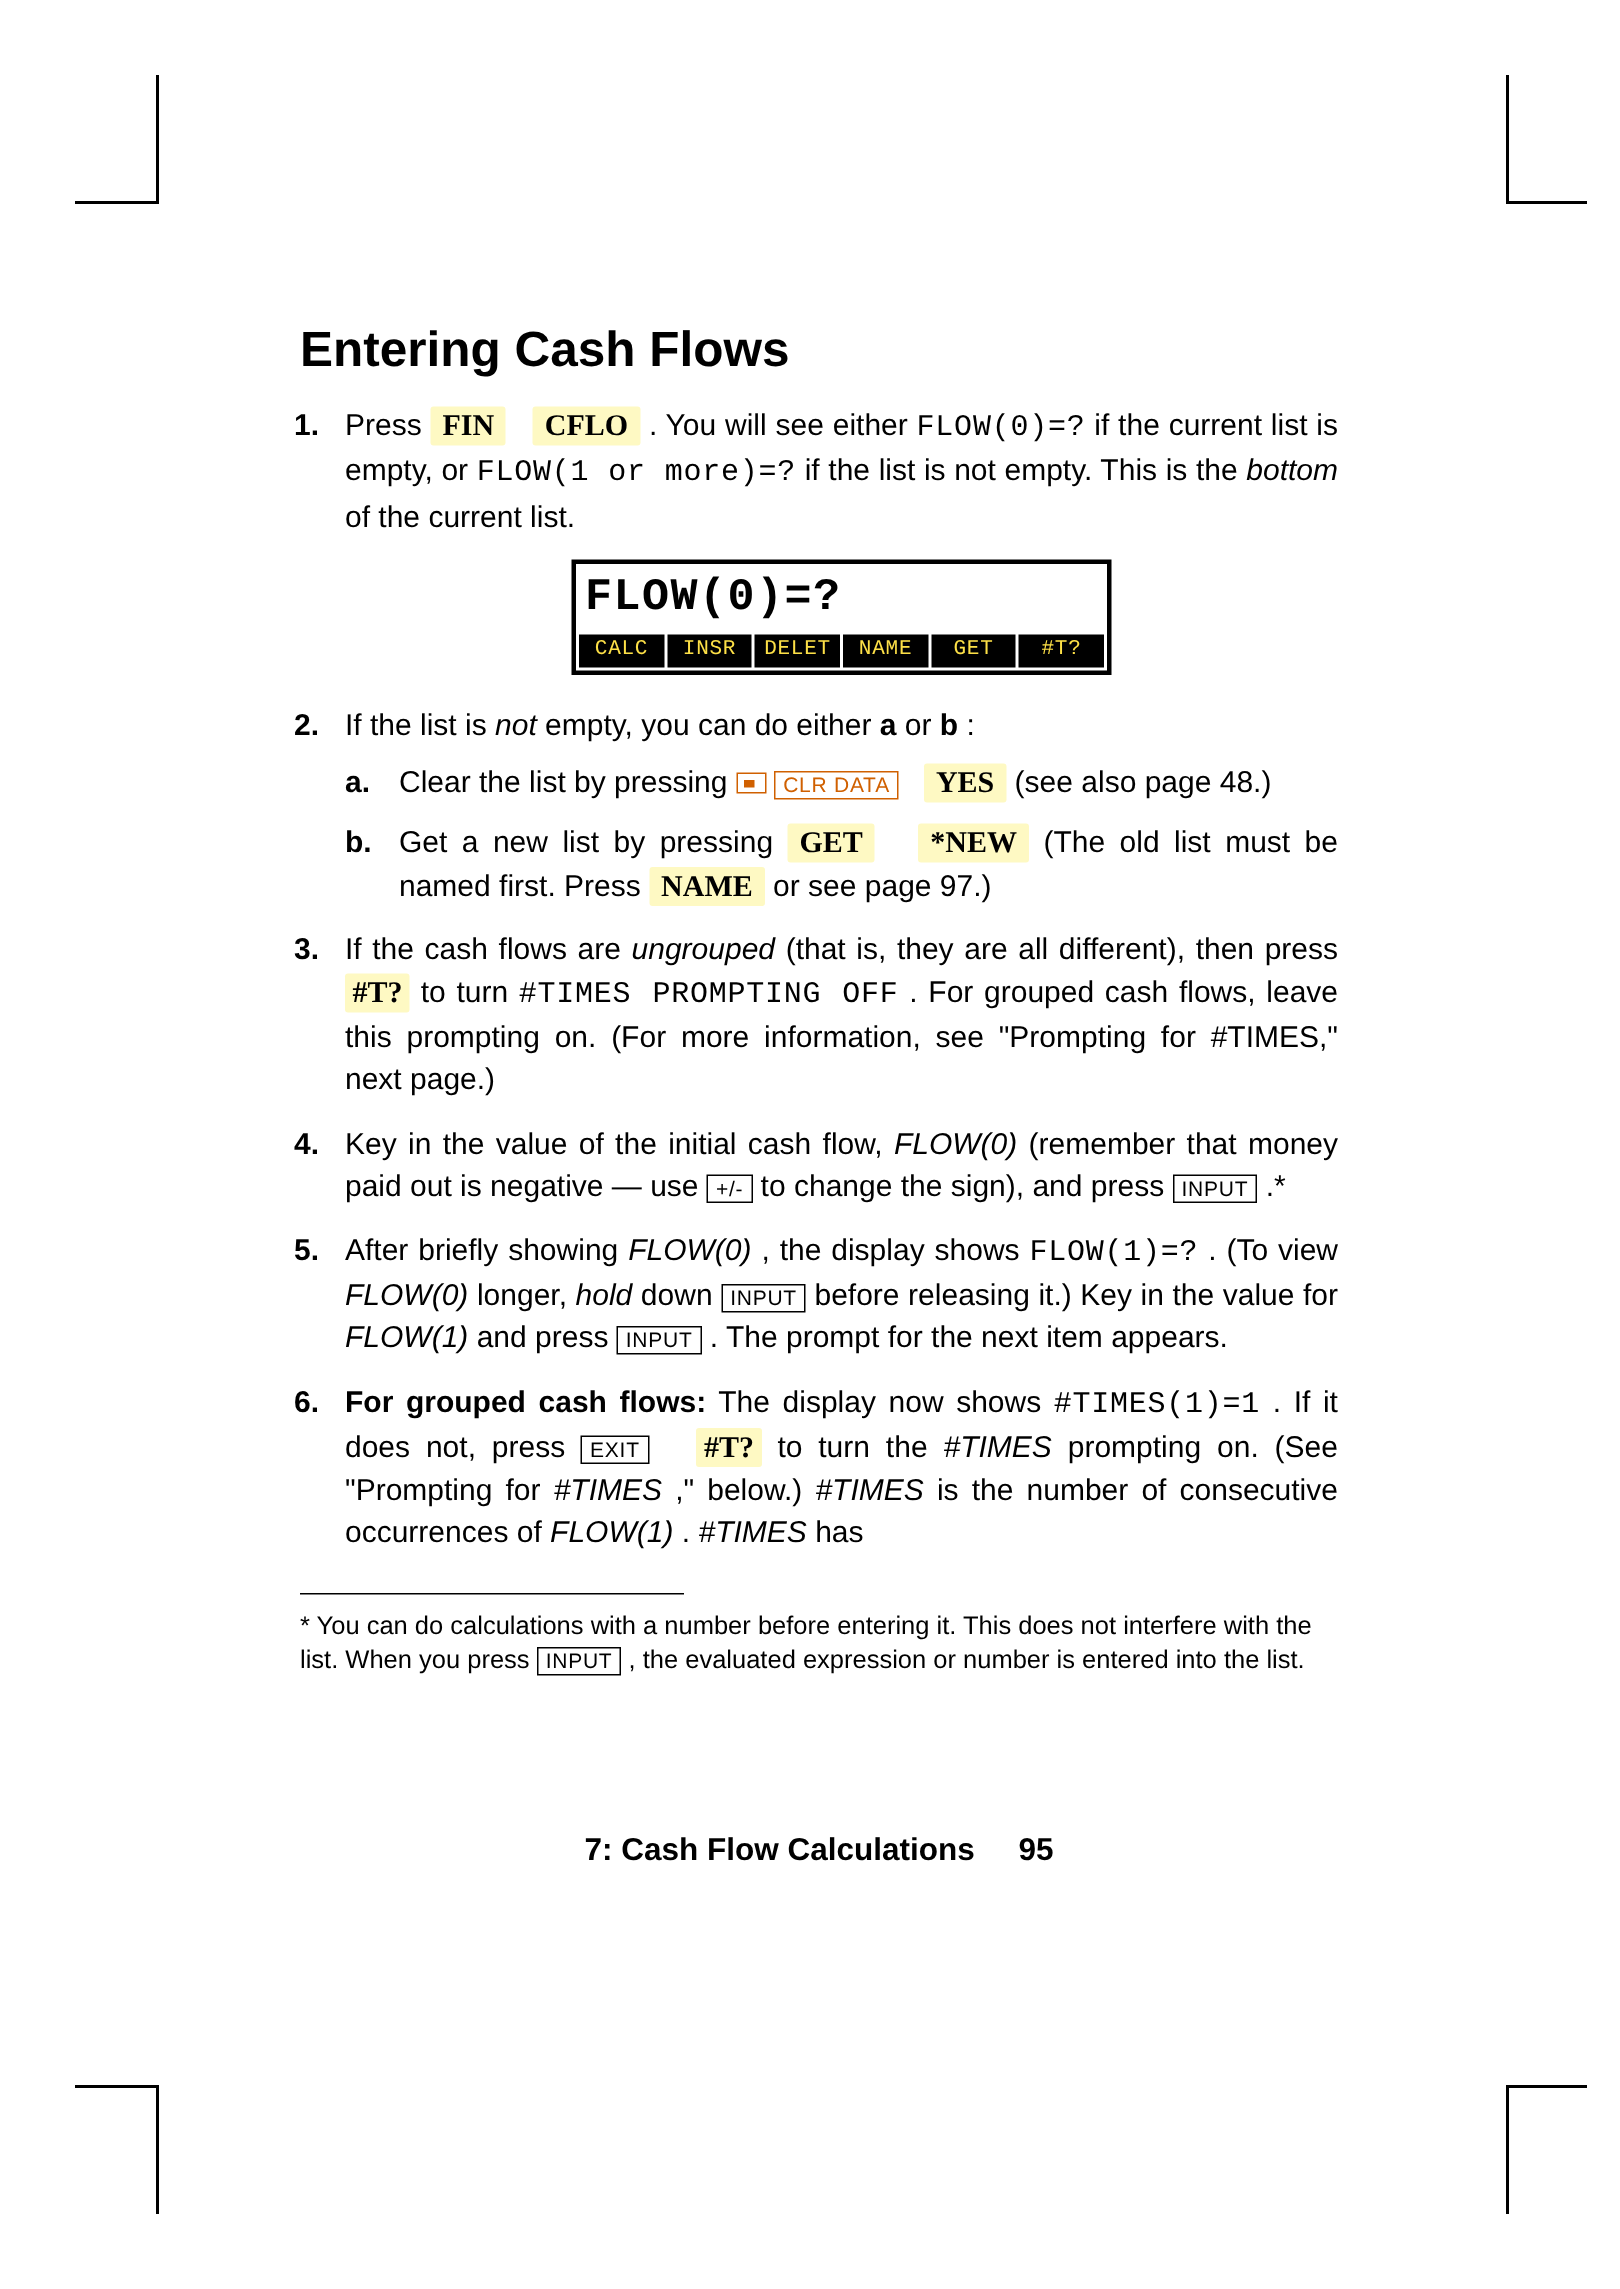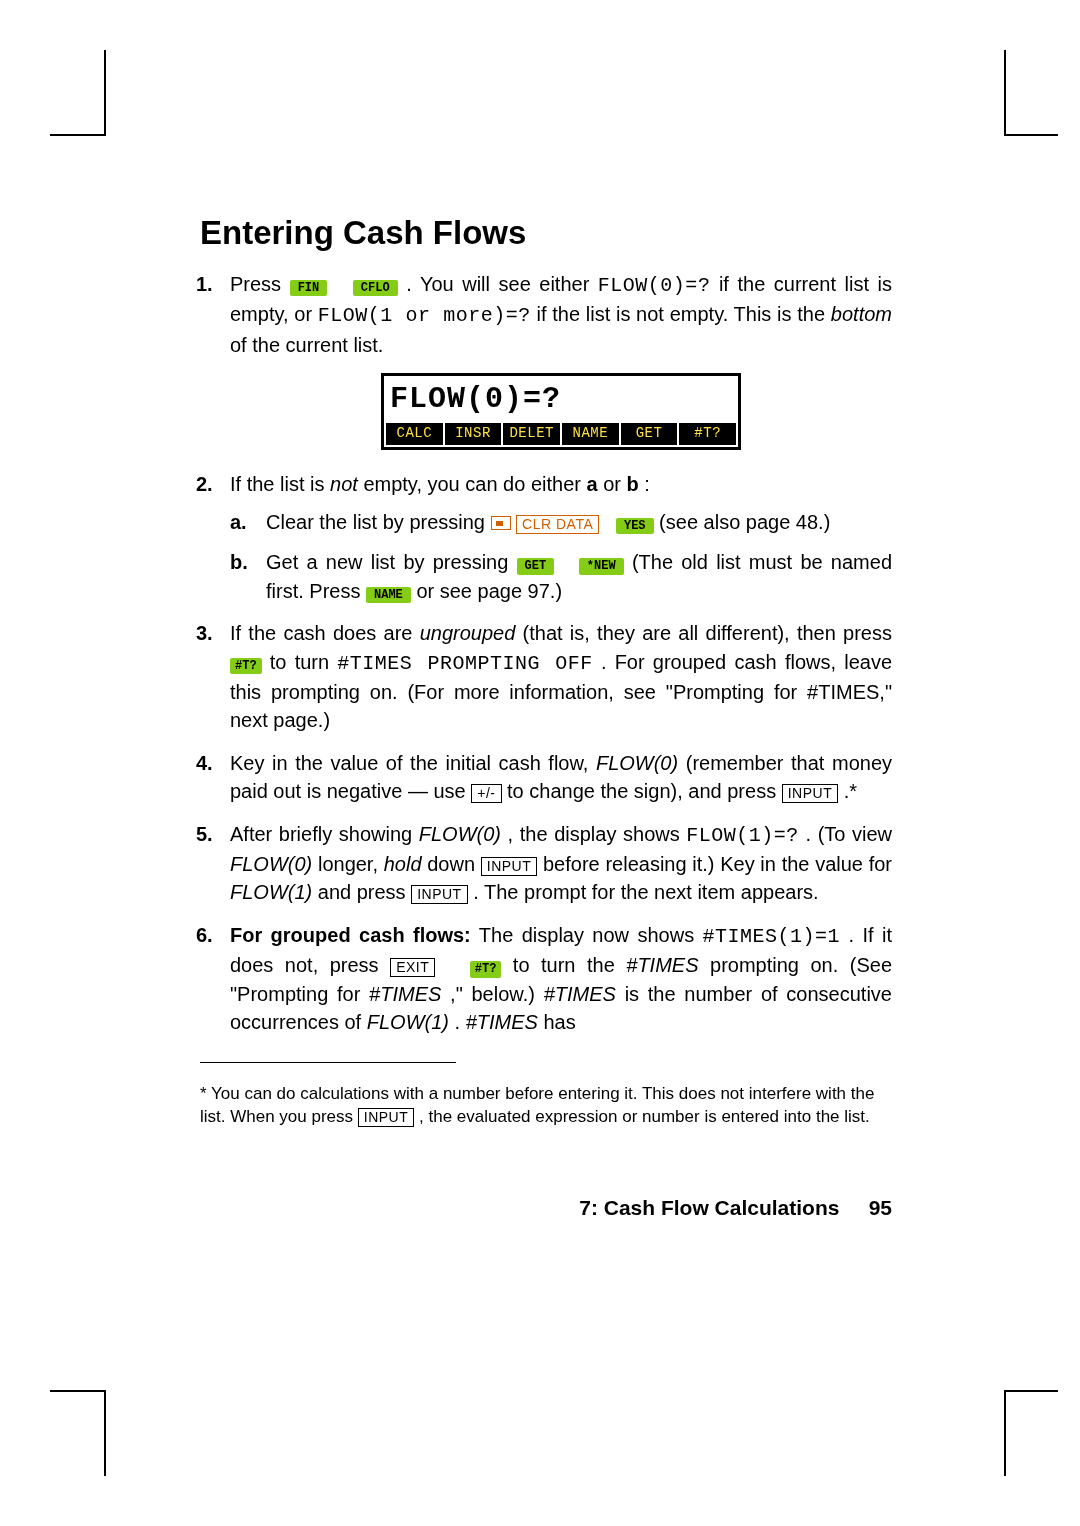--- a/index.html
+++ b/index.html
@@ -78,25 +78,25 @@
     left:-26px;
     top:0;
     font-weight:700;
   }
   em { font-style: italic; }
   b  { font-weight: 700; }
 
   
   .btn {
     display:inline-block;
-    background:#84cc16;
+    background:#fef9c3;
     color:#000;
-    font-family: Liberation Mono, monospace;
+    font-family: Liberation Serif, serif;
     font-weight:700;
-    font-size:12px;
+    font-size:20px;
     padding:1px 8px;
     border-radius:2px;
     line-height:1.2;
     vertical-align: baseline;
   }
   .btn-narrow { padding:1px 5px; }
 
   
   .mono {
     font-family: "Courier New", monospace;
@@ -157,35 +157,35 @@
     font-size:14px;
     text-align:center;
     padding:1px 0;
     font-family: "Courier New", monospace;
     letter-spacing:0.5px;
   }
 
   .footnote {
     font-size:17px;
     line-height:1.35;
-    margin-top: 20px;
+    margin-top: 10px;
   }
   .footnote-rule {
     width: 256px;
     height:1px;
     background:#000;
     margin: 26px 0 6px 0;
   }
 
   .pagefoot {
     position:absolute;
     left:200px;
     width:692px;
-    top: 1196px;
-    text-align:right;
+    top: 1222px;
+    text-align:center;
     font-size:21px;
   }
   .pagefoot b { font-weight:700; }
 
   .metaline {
     position:absolute;
     left:155px;
     bottom:136px;
     font-size:14px;
     color:#000;
@@ -270,21 +270,21 @@
             <span class="btn">*NEW</span>
             <span> (The old list must be named first. Press </span>
             <span class="btn">NAME</span>
             <span> or see page 97.)</span>
           </li>
         </ol>
       </li>
 
       <li>
         <span class="num">3.</span>
-        <span>If the cash does are </span>
+        <span>If the cash flows are </span>
         <em>ungrouped</em>
         <span> (that is, they are all different), then press </span>
         <span class="btn btn-narrow">#T?</span>
         <span> to turn </span>
         <span class="mono">#TIMES PROMPTING OFF</span>
         <span>. For grouped cash flows, leave this prompting on. (For more information, see "Prompting for #TIMES," next page.)</span>
       </li>
 
       <li>
         <span class="num">4.</span>

